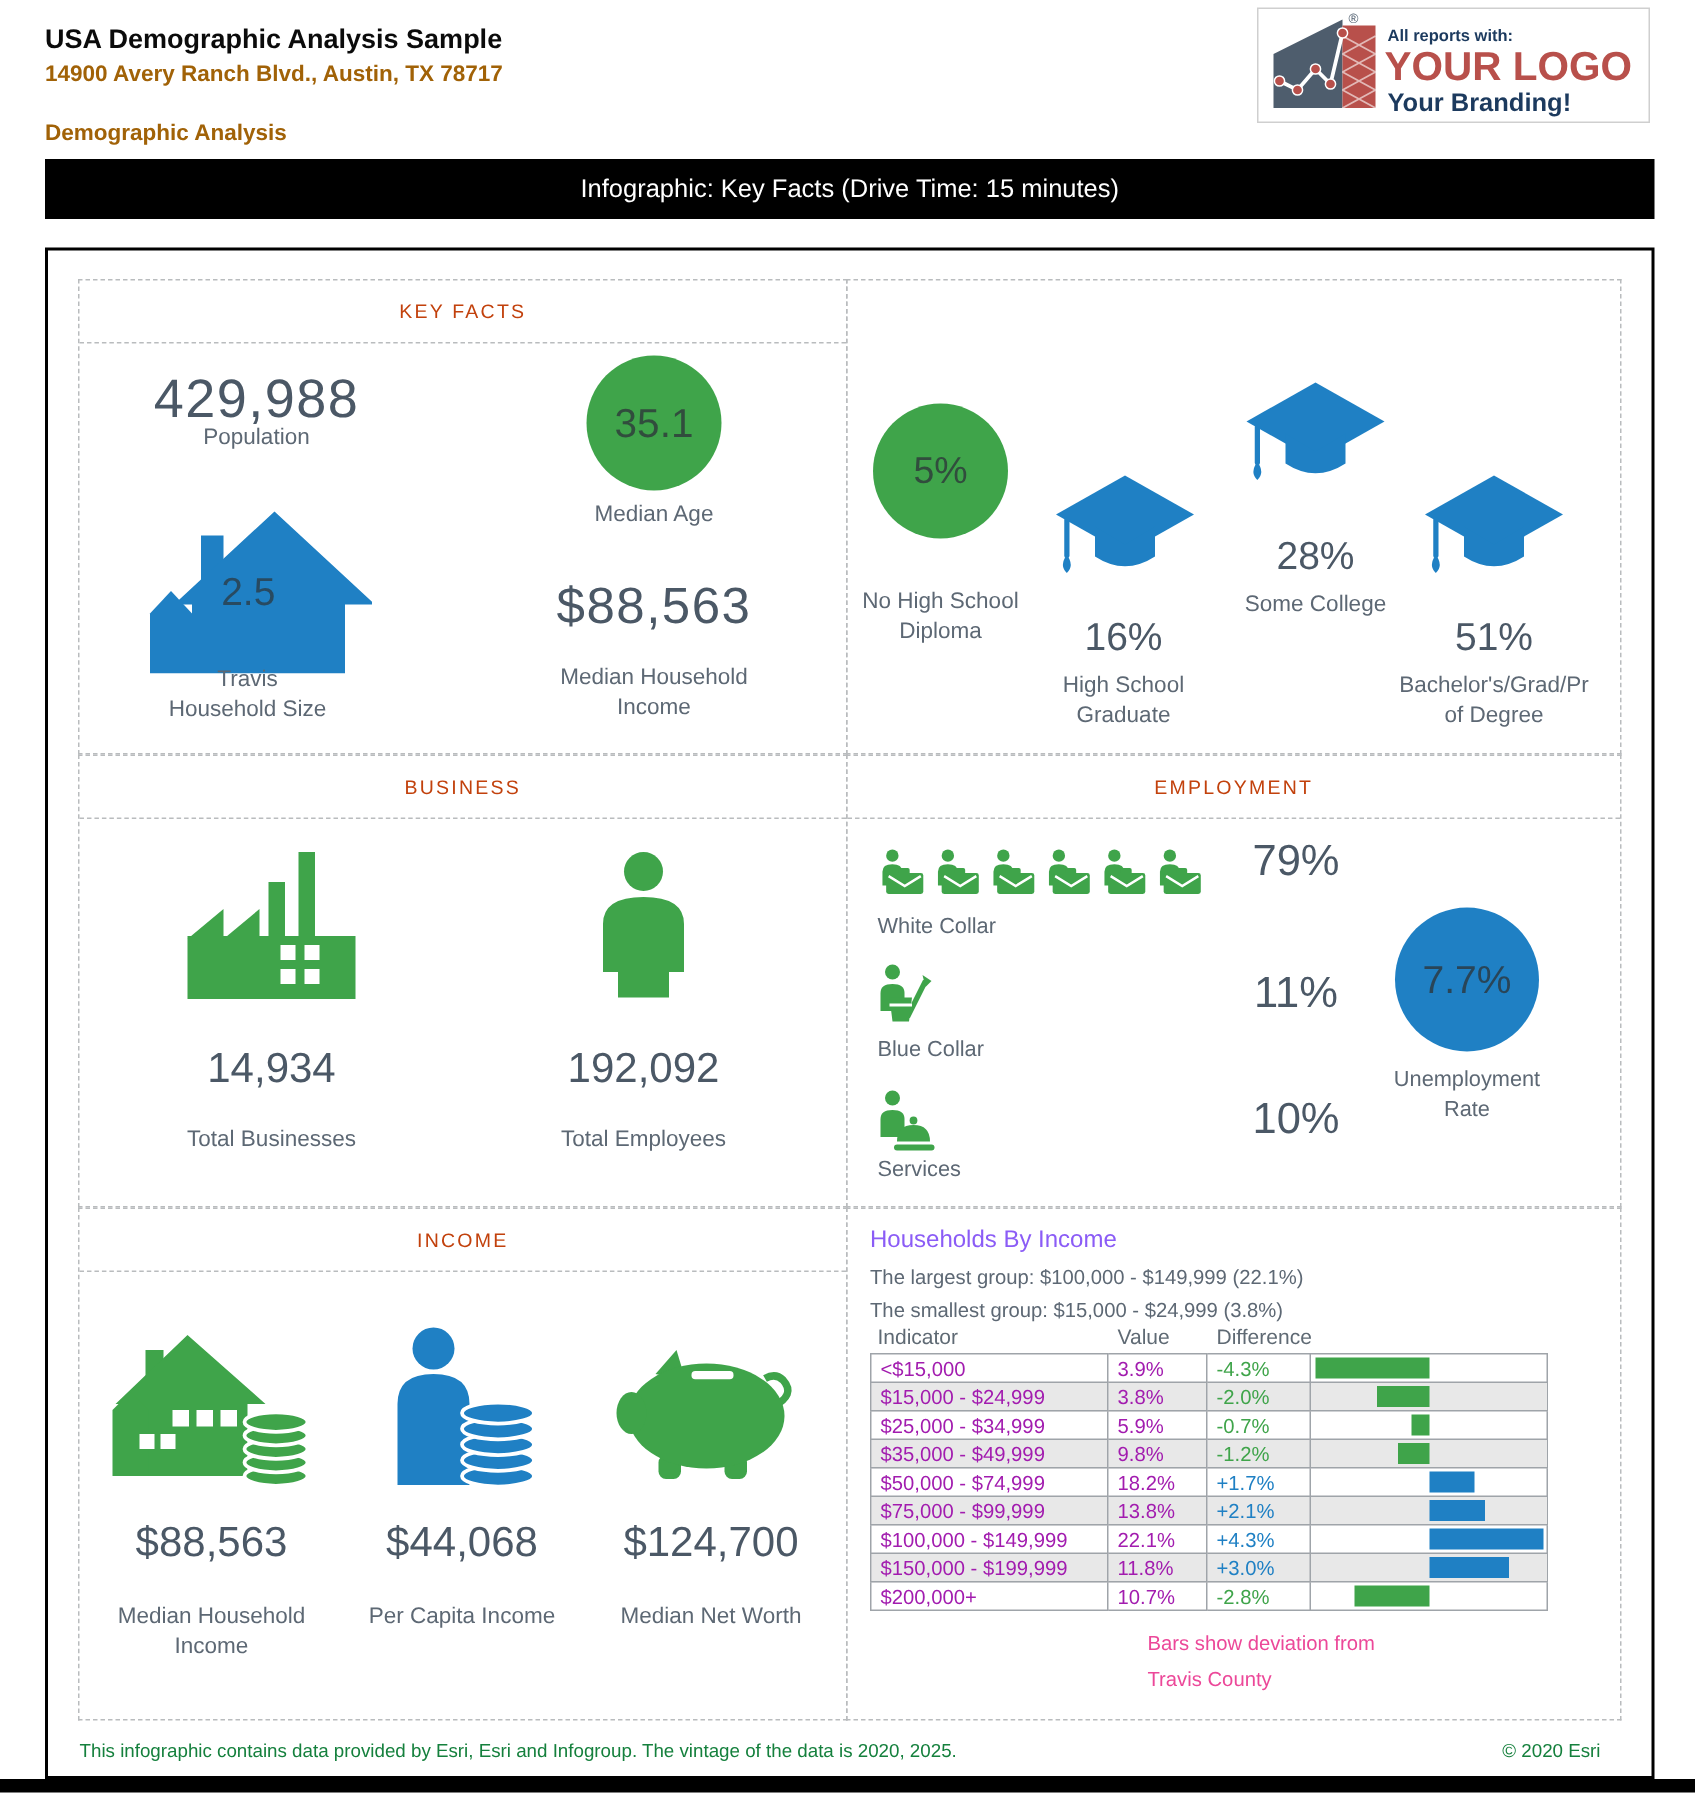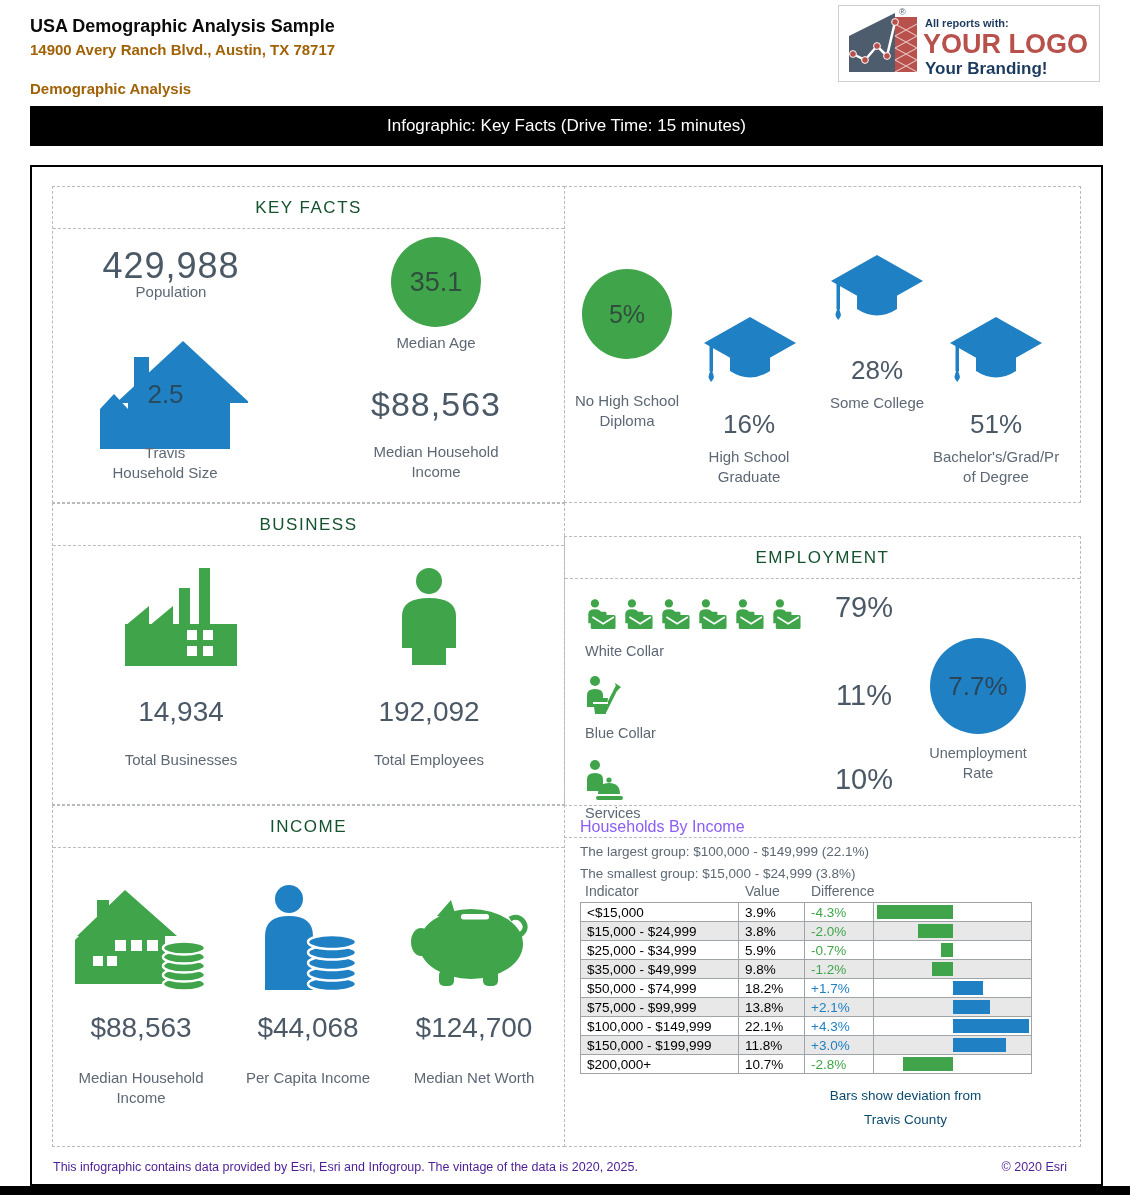--- a/index.html
+++ b/index.html
@@ -13,39 +13,39 @@
   .ctr{text-align:center;}
   .big{color:var(--ink);}
   .lbl{color:var(--lbl);font-size:15px;line-height:20px;text-align:center;}
   .hdr-title{font-size:18px;font-weight:bold;color:#0b0b0b;}
   .hdr-sub{font-size:15px;font-weight:bold;color:#a16207;}
   .banner{background:#000;color:#fff;font-size:17px;text-align:center;line-height:40px;}
   .panel{border:2px solid #000;}
   .strip{background:#000;}
   .sec{position:absolute;border:1px dashed var(--dash);}
   .sec-title{position:absolute;left:0;right:0;top:0;height:42px;line-height:42px;text-align:center;
-             font-size:17px;letter-spacing:1.5px;color:#14532d;border-bottom:1px dashed var(--dash);}
+             font-size:13px;letter-spacing:1.5px;color:#c2410c;border-bottom:1px dashed var(--dash);}
   .circle{border-radius:50%;display:flex;align-items:center;justify-content:center;}
   .circle-green{background:var(--green);}
   .circle-blue{background:var(--blue);}
   .in-circle{color:rgba(45,52,58,.78);}
   .fill-green{fill:var(--green);} .fill-blue{fill:var(--blue);}
   
   .hh-table{border-collapse:collapse;}
-  .hh-table td{border:1px solid #9fa4a9;font-size:13.5px;color:#000000;height:19px;padding:0 0 0 6px;white-space:nowrap;}
+  .hh-table td{border:1px solid #9fa4a9;font-size:13.5px;color:#a21caf;height:19px;padding:0 0 0 6px;white-space:nowrap;}
   .hh-table tr:nth-child(even) td{background:#e8e8e8;}
   .hh-table td.bar-cell{padding:0;position:relative;width:158px;}
   .hh-bar{position:absolute;top:2px;height:14px;}
   .hh-bar.neg{background:var(--green);}
   .hh-bar.pos{background:var(--blue);}
   .diff.neg{color:var(--green);} .diff.pos{color:var(--blue);}
   .hh-head{position:absolute;font-size:14px;color:#5f6a74;}
-  .hh-note{font-size:13.5px;color:#0c4a6e;text-align:center;}
+  .hh-note{font-size:13.5px;color:#ec4899;text-align:left;}
   .wc-row svg{margin-right:4px;}
-  .footer-text{font-size:12.5px;color:#4c1d95;}
+  .footer-text{font-size:12.5px;color:#15803d;}
 </style>
 </head>
 <body>
 
 <div class="page">
 
   <svg width="0" height="0" style="position:absolute" aria-hidden="true">
     <defs>
       <g id="wc-glyph">
         <circle class="fill-green" cx="12" cy="6" r="5"></circle>
@@ -188,21 +188,21 @@
     <svg class="abs" style="left:337px;top:64px;" width="78" height="100" viewBox="0 0 78 100">
       <circle class="fill-green" cx="39" cy="13" r="13"></circle>
       <path class="fill-green" d="M12,80 L12,48 Q12,30 39,30 Q66,30 66,48 L66,80 L56,80 L56,97 L22,97 L22,80 Z"></path>
     </svg>
     <div class="abs big ctr" style="left:28px;top:192px;width:200px;font-size:28px;">14,934</div>
     <div class="abs lbl" style="left:28px;top:246px;width:200px;">Total Businesses</div>
     <div class="abs big ctr" style="left:276px;top:192px;width:200px;font-size:28px;">192,092</div>
     <div class="abs lbl" style="left:276px;top:246px;width:200px;">Total Employees</div>
   </div>
 
-  <div class="sec" style="left:564px;top:503px;width:517px;height:302px;margin-top:33px;">
+  <div class="sec" style="left:564px;top:503px;width:517px;height:302px;">
     <div class="sec-title">EMPLOYMENT</div>
 
     <div class="abs wc-row" style="left:20px;top:60px;height:38px;"><svg width="33" height="36" viewBox="0 0 40 40">
           <use href="#wc-glyph"></use>
         </svg><svg width="33" height="36" viewBox="0 0 40 40">
           <use href="#wc-glyph"></use>
         </svg><svg width="33" height="36" viewBox="0 0 40 40">
           <use href="#wc-glyph"></use>
         </svg><svg width="33" height="36" viewBox="0 0 40 40">
           <use href="#wc-glyph"></use>

